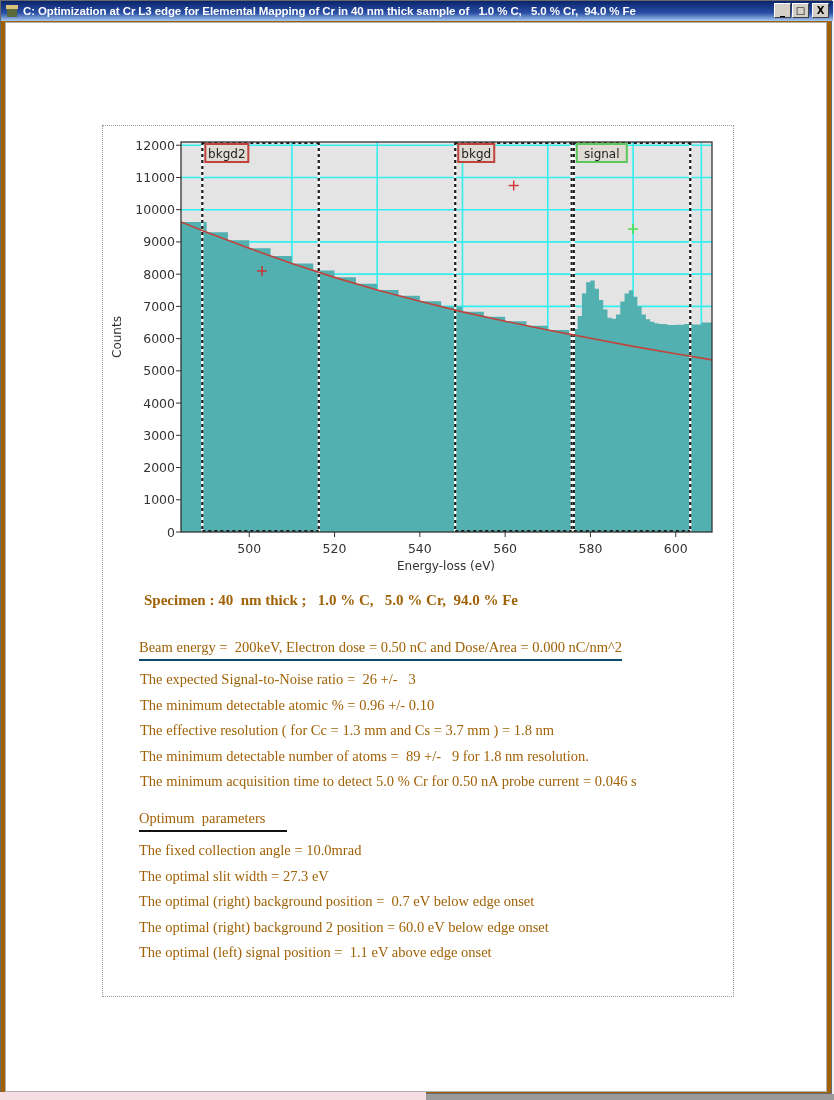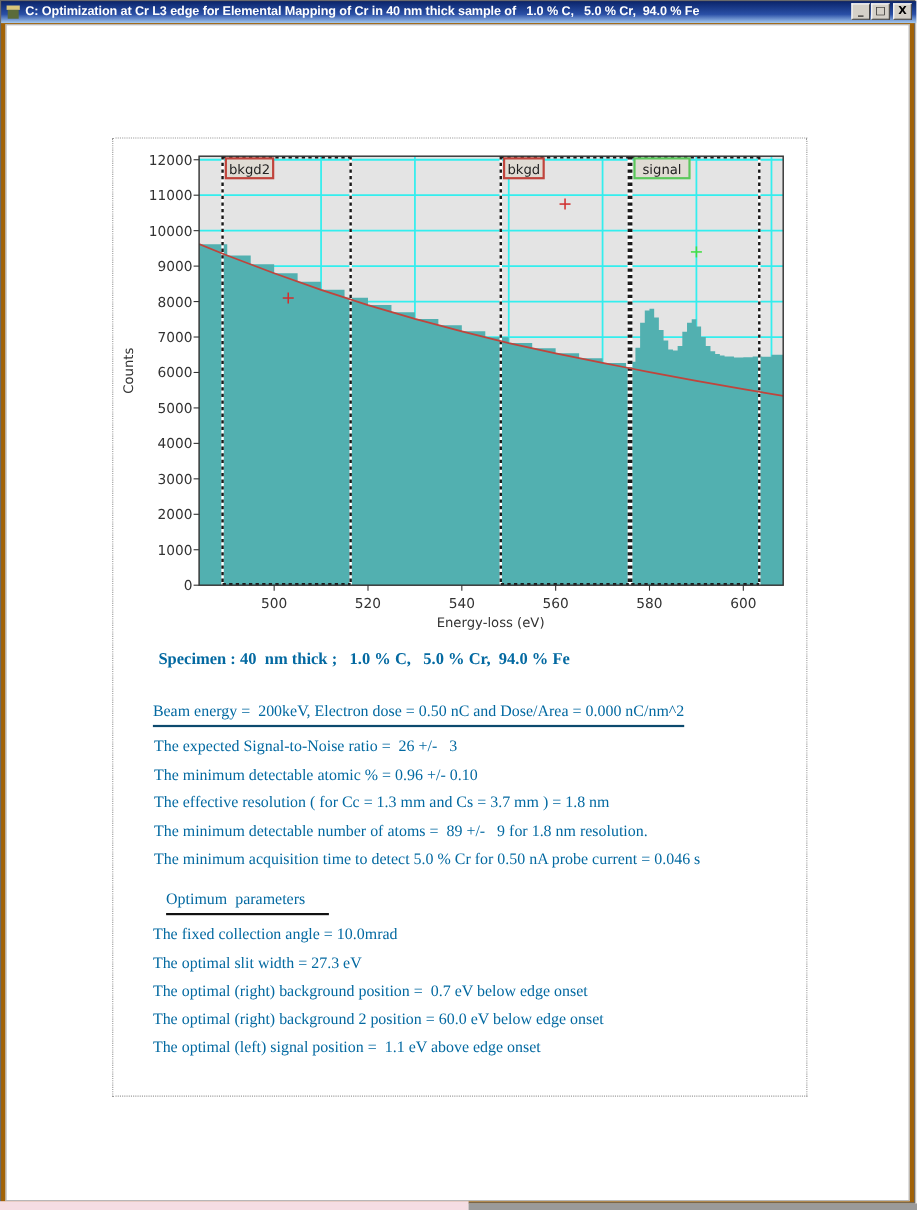--- a/index.html
+++ b/index.html
@@ -9,24 +9,24 @@
   .app-icon { width:14px; height:12px; margin-left:4px; position:relative; }
   .app-icon .roof { position:absolute; left:1px; top:0; width:12px; height:4px; background:#d8c47a; }
   .app-icon .body { position:absolute; left:2px; top:4px; width:10px; height:8px; background:#5b6b3b; }
   .title-text { color:#fff; font-family:"Liberation Sans", sans-serif; font-weight:bold; font-size:11.5px; margin-left:4px; white-space:pre; letter-spacing:-0.1px; }
   .win-btns { position:absolute; right:4px; top:2px; display:flex; gap:1px; }
   .win-btn { width:17px; height:15px; background:#d4d0c8; border:1px solid; border-color:#fff #404040 #404040 #fff; box-sizing:border-box; font-size:10px; font-weight:bold; line-height:13px; text-align:center; color:#000; font-family:"DejaVu Sans", sans-serif; }
   .win-btn.close { margin-left:2px; }
   .client { position:absolute; left:4px; top:21px; width:822px; height:1070px; background:#fff; border:1px solid #b0b0b0; box-sizing:border-box; }
   .page-frame { position:absolute; left:102px; top:125px; width:632px; height:872px; border:1px dotted #9a9a9a; box-sizing:border-box; }
   svg text { font-family:"DejaVu Sans", sans-serif; }
-  .report { position:absolute; font-family:"Liberation Serif", serif; color:#0369a1; font-size:14.5px; white-space:pre; }
+  .report { position:absolute; font-family:"Liberation Serif", serif; color:#a16207; font-size:14.5px; white-space:pre; }
   .specimen { font-weight:bold; font-size:15px; }
   .beam-line { border-bottom:2px solid #0c4a6e; padding-bottom:3px; }
-  .opt-head { border-bottom:2px solid #111; padding-bottom:3px;margin-left:12px; }
+  .opt-head { border-bottom:2px solid #111; padding-bottom:3px; }
   .taskbar-strip { position:absolute; left:0; top:1092px; width:426px; height:8px; background:#f5dde3; }
   .taskbar-rest { position:absolute; left:426px; top:1094px; width:408px; height:6px; background:#9a9a9a; }
 </style>
 </head>
 <body>
 
 <div class="window">
   <div class="titlebar">
     <div class="app-icon">
         <div class="roof"></div>

